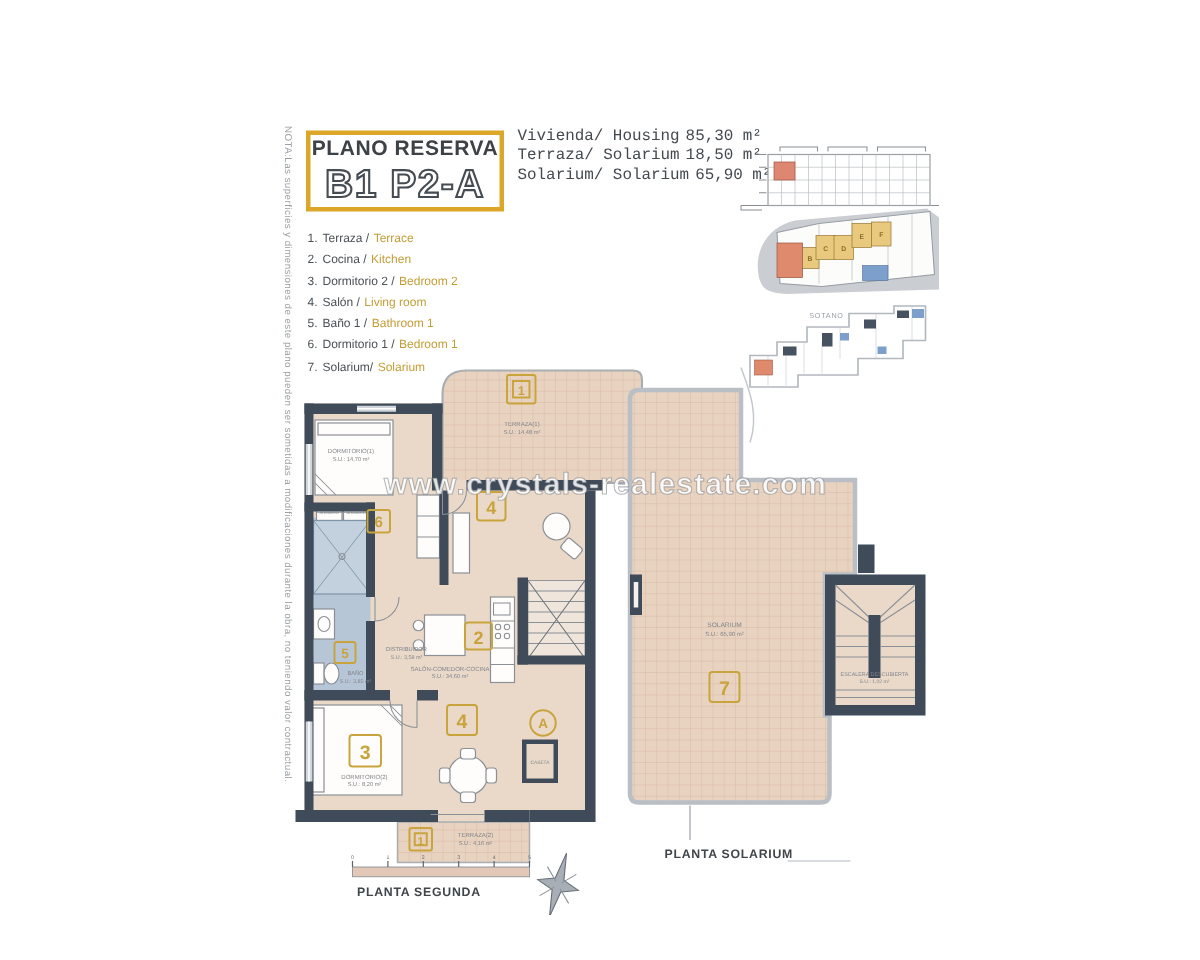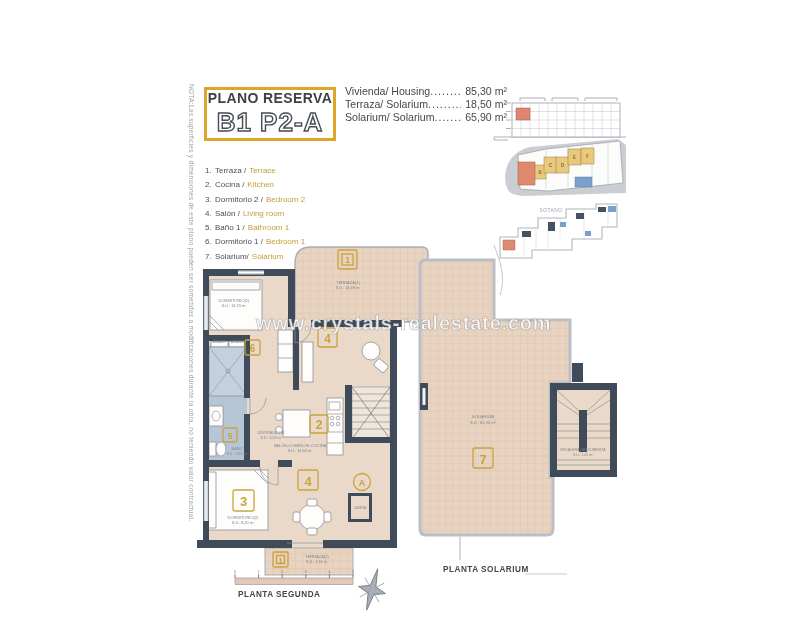--- a/index.html
+++ b/index.html
@@ -9,26 +9,26 @@
   
   .note{position:absolute;left:188px;top:84px;height:486px;writing-mode:vertical-rl;
         text-orientation:sideways;font-size:6.5px;letter-spacing:.3px;color:#9aa0a5;}
   
   .titlebox{position:absolute;left:204px;top:87px;width:126px;height:48px;border:3px solid #dca728;
             display:flex;flex-direction:column;align-items:center;justify-content:center;gap:1px;background:#fff;}
   .titlebox .kicker{font-size:14px;font-weight:bold;color:#3c4247;letter-spacing:.4px;}
   .titlebox .code{font-size:26px;font-weight:800;letter-spacing:1px;color:#ffffff;
                   -webkit-text-stroke:1.4px #454c53;}
   
-  .info{position:absolute;left:345px;top:85px;width:162px;font-size:10.6px;color:#42494f;}
+  .info{position:absolute;left:345px;top:85px;width:162px;font-size:10.6px;color:#42494f;font-family:Liberation Mono, monospace;}
   .info .row{display:flex;align-items:baseline;line-height:13.2px;white-space:nowrap;}
   .info .dots{flex:1;overflow:hidden;letter-spacing:1px;color:#42494f;}
   .info .val{margin-left:4px;}
   
-  .legend{position:absolute;left:205px;top:164px;font-size:8px;color:#4a5157;}
+  .legend{position:absolute;left:205px;top:152px;font-size:8px;color:#4a5157;}
   .legend .item{line-height:14.3px;white-space:nowrap;}
   .legend .num{display:inline-block;width:10px;}
   .legend .en{color:#c49d36;margin-left:3px;}
   
   .watermark{position:absolute;left:256px;top:312px;font-size:20px;font-weight:bold;letter-spacing:.8px;
              color:rgba(255,255,255,.85);-webkit-text-stroke:.7px rgba(120,126,132,.55);z-index:5;}
   .abs{position:absolute;}
   
   .wall{fill:#3f4b58;}
   .furn{fill:#fffdfb;stroke:#8a9096;stroke-width:.8;}

